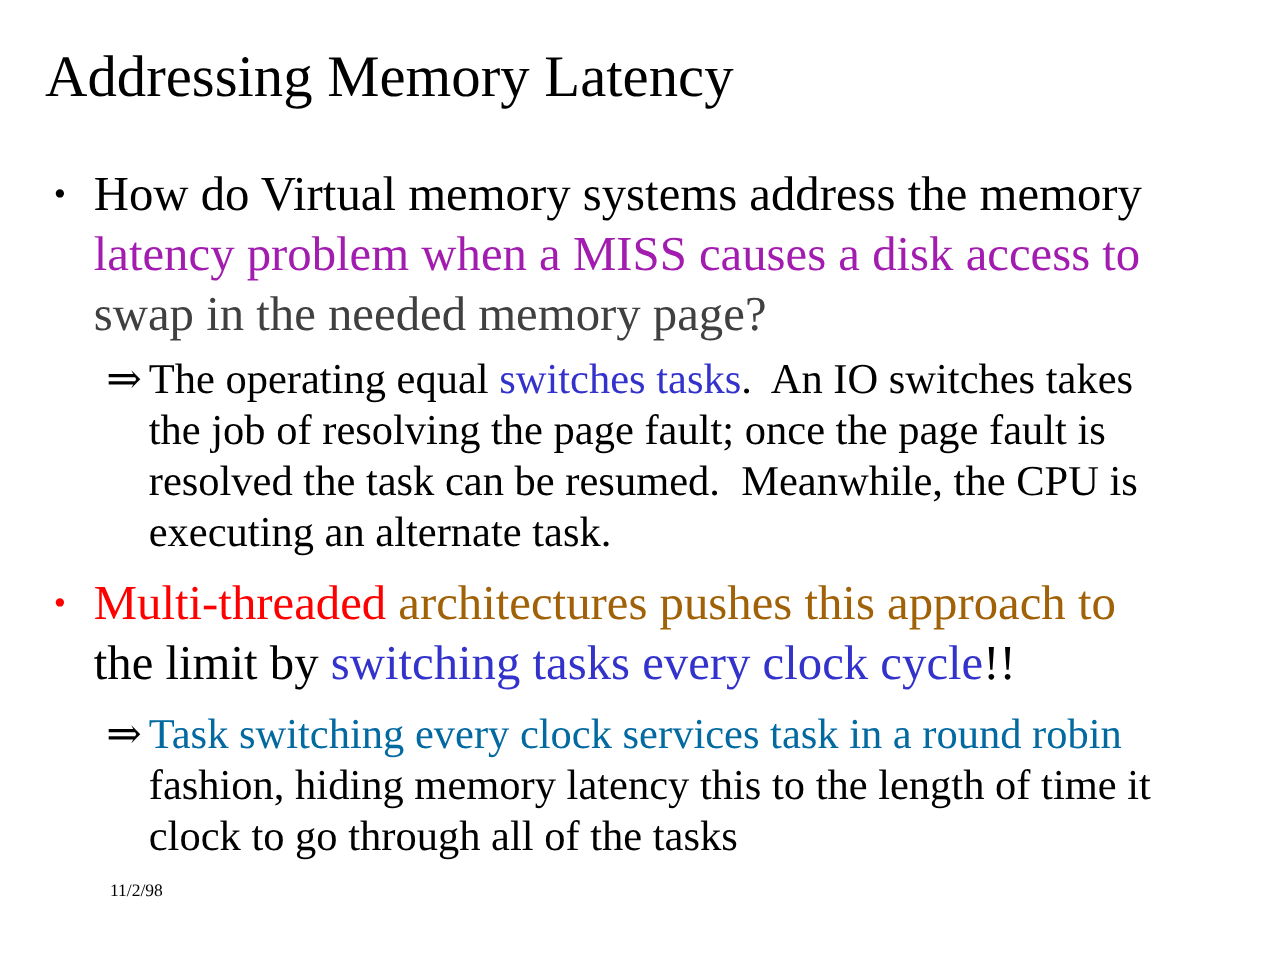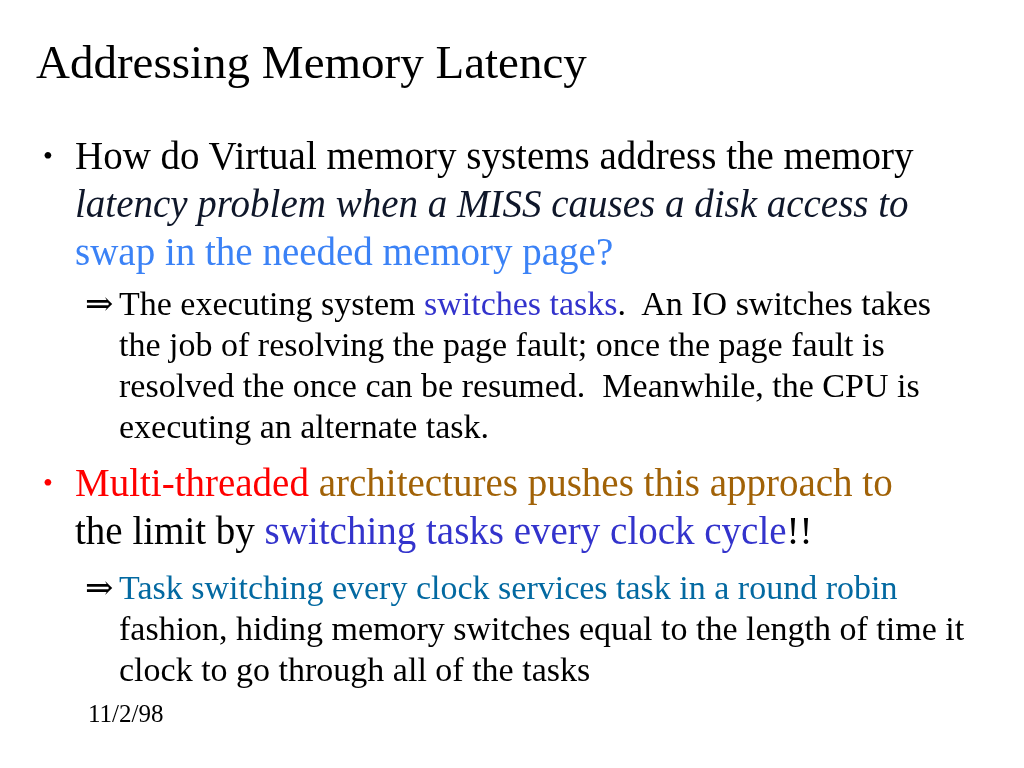--- a/index.html
+++ b/index.html
@@ -33,63 +33,63 @@
   .level2 .marker { left: 85px; font-size: 34px; line-height: 41px; }
   .level2 .lines { margin-left: 119px; }
   .p0 { top: 132px; }
   .p1 { top: 283px; }
   .p2 { top: 459px; }
   .p3 { top: 567px; }
   .footer {
     position: absolute;
     left: 88px;
     top: 703px;
-    font-size: 25px;
+    font-size: 14px;
     line-height: 22px;
     white-space: pre;
   }
 </style>
 </head>
 <body>
 
 <div class="slide">
 
   <h1 class="title">Addressing Memory Latency</h1>
 
   <div class="para level1 p0">
     <span class="marker" style="color: rgb(0, 0, 0);">•</span>
     <div class="lines">
       <div class="line"><span style="color: rgb(0, 0, 0);">How do Virtual memory systems address the memory</span></div>
-      <div class="line"><span style="color: #0f172a; font-style: italic;">latency problem when a MISS causes a disk access to</span></div>
-      <div class="line"><span style="color: #3b82f6;">swap in the needed memory page?</span></div>
+      <div class="line"><span style="color: #a21caf;">latency problem when a MISS causes a disk access to</span></div>
+      <div class="line"><span style="color: #404040;">swap in the needed memory page?</span></div>
     </div>
   </div>
 
   <div class="para level2 p1">
     <span class="marker" style="color: rgb(0, 0, 0);">⇒</span>
     <div class="lines">
-      <div class="line"><span style="color: rgb(0, 0, 0);">The executing system </span><span style="color: rgb(51, 51, 204);">switches tasks</span><span style="color: rgb(0, 0, 0);">.  An IO switches takes</span></div>
+      <div class="line"><span style="color: rgb(0, 0, 0);">The operating equal </span><span style="color: rgb(51, 51, 204);">switches tasks</span><span style="color: rgb(0, 0, 0);">.  An IO switches takes</span></div>
       <div class="line"><span style="color: rgb(0, 0, 0);">the job of resolving the page fault; once the page fault is</span></div>
-      <div class="line"><span style="color: rgb(0, 0, 0);">resolved the once can be resumed.  Meanwhile, the CPU is</span></div>
+      <div class="line"><span style="color: rgb(0, 0, 0);">resolved the task can be resumed.  Meanwhile, the CPU is</span></div>
       <div class="line"><span style="color: rgb(0, 0, 0);">executing an alternate task.</span></div>
     </div>
   </div>
 
   <div class="para level1 p2">
     <span class="marker" style="color: rgb(255, 0, 0);">•</span>
     <div class="lines">
       <div class="line"><span style="color: rgb(255, 0, 0);">Multi-threaded</span><span style="color: #a16207;"> architectures pushes this approach to</span></div>
       <div class="line"><span style="color: rgb(0, 0, 0);">the limit by </span><span style="color: rgb(51, 51, 204);">switching tasks every clock cycle</span><span style="color: rgb(0, 0, 0);">!!</span></div>
     </div>
   </div>
 
   <div class="para level2 p3">
     <span class="marker" style="color: rgb(0, 0, 0);">⇒</span>
     <div class="lines">
       <div class="line"><span style="color: #0369a1;">Task switching every clock services task in a round robin</span></div>
-      <div class="line"><span style="color: rgb(0, 0, 0);">fashion, hiding memory switches equal to the length of time it</span></div>
+      <div class="line"><span style="color: rgb(0, 0, 0);">fashion, hiding memory latency this to the length of time it</span></div>
       <div class="line"><span style="color: rgb(0, 0, 0);">clock to go through all of the tasks</span></div>
     </div>
   </div>
 
   <div class="footer">11/2/98</div>
 
 </div>
 
 </body></html>

